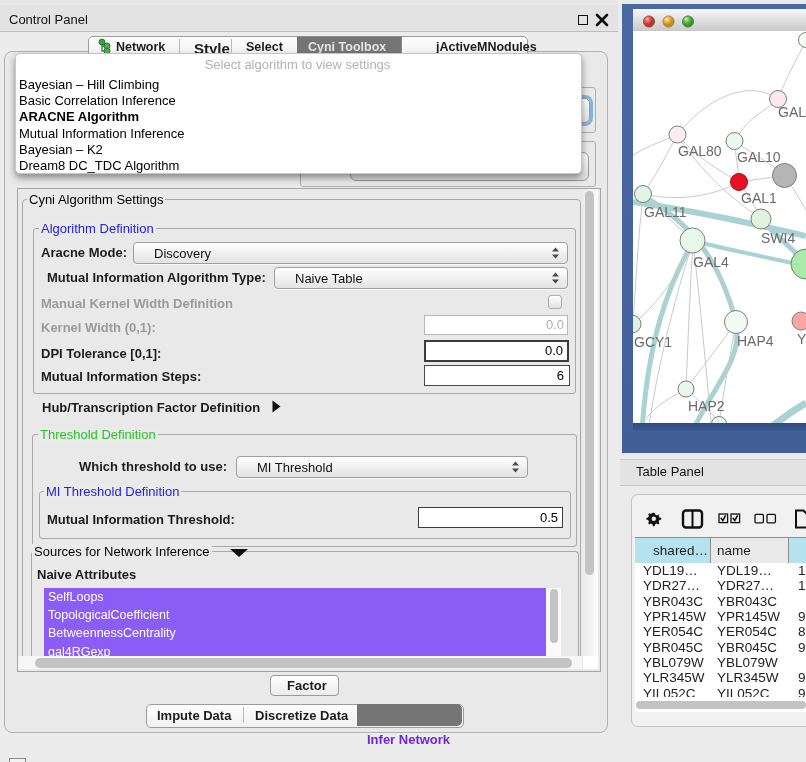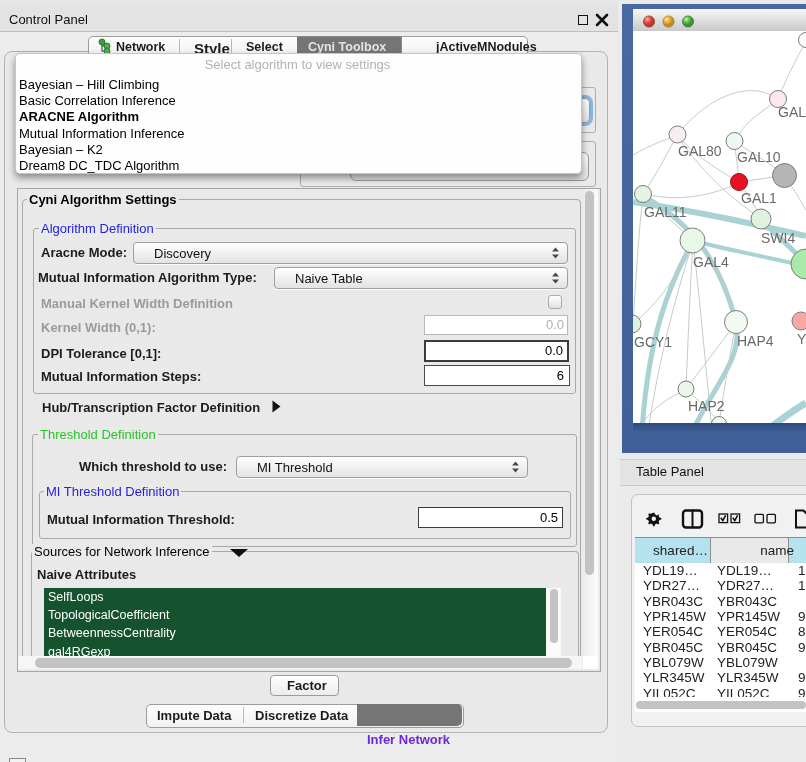--- a/index.html
+++ b/index.html
@@ -49,35 +49,35 @@
 <div class="lbl b" style="left:436px;top:40px;font-size:12.5px;">jActiveMNodules</div>
 
 <div class="ab" style="left:300px;top:87px;width:294px;height:44px;border:1px solid #adadad;border-radius:3px;"></div>
 <div class="ab" style="left:350px;top:98px;width:238px;height:23px;border-radius:5px;background:linear-gradient(#fff,#e2e2e2);border:1px solid #9a9a9a;box-shadow:0 0 0 3px rgba(100,160,225,.75);"></div>
 <div class="ab" style="left:300px;top:141px;width:294px;height:44px;border:1px solid #adadad;border-radius:3px;"></div>
 <div class="ab" style="left:350px;top:152px;width:237px;height:27px;border-radius:6px;background:linear-gradient(#fff,#dedede);border:1px solid #9a9a9a;"></div>
 
 <div class="ab" style="left:17px;top:188px;width:582px;height:482px;border:1px solid #a5a5a5;background:#e9e9e9;"></div>
 
 <div class="grp" style="left:22px;top:199px;width:557px;height:458px;border-radius:4px;"></div>
-<div class="gt" style="left:27px;top:192px;font-weight:bold;">Cyni Algorithm Settings</div>
+<div class="gt" style="left:27px;top:192px;">Cyni Algorithm Settings</div>
 
 <div class="grp" style="left:33px;top:228px;width:541px;height:164px;"></div>
 <div class="gt" style="left:39px;top:221px;color:#2222e2;">Algorithm Definition</div>
 
 <div class="lbl b" style="left:41px;top:245px;">Aracne Mode:</div>
 <div class="combo" style="left:133px;top:242px;width:433px;height:20px;">
     <span class="ct">Discovery</span>
  <svg class="arr" width="9" height="12" viewBox="0 0 9 12">
       <path d="M4.5 0.5 L8 4.6 H1z" fill="#4a4a4a"></path>
       <path d="M4.5 11.5 L1 7.4 H8z" fill="#4a4a4a"></path>
     </svg>
   </div>
 
-<div class="lbl b" style="left:38px;top:270px;">Mutual Information Algorithm Type:</div>
+<div class="lbl b" style="left:47px;top:270px;">Mutual Information Algorithm Type:</div>
 <div class="combo" style="left:274px;top:267px;width:292px;height:20px;">
     <span class="ct">Naive Table</span>
  <svg class="arr" width="9" height="12" viewBox="0 0 9 12">
       <path d="M4.5 0.5 L8 4.6 H1z" fill="#4a4a4a"></path>
       <path d="M4.5 11.5 L1 7.4 H8z" fill="#4a4a4a"></path>
     </svg>
   </div>
 
 <div class="lbl b" style="left:41px;top:296px;color:#9b9b9b;">Manual Kernel Width Definition</div>
 <div class="ab" style="left:548px;top:295px;width:12px;height:12px;border:1px solid #ababab;border-radius:3px;background:linear-gradient(#fff,#e0e0e0);"></div>
@@ -112,21 +112,21 @@
 <div class="gt" style="left:44px;top:484px;color:#2222e2;">MI Threshold Definition</div>
 <div class="lbl b" style="left:47px;top:512px;">Mutual Information Threshold:</div>
 <div class="field" style="left:418px;top:507px;width:139px;height:19px;border:1.5px solid #3c3c3c;color:#000;line-height:19px;padding-right:4px;">0.5</div>
 
 <div class="grp" style="left:31px;top:551px;width:546px;height:106px;border-bottom:none;border-radius:4px 4px 0 0;"></div>
 <div class="gt" style="left:32px;top:544px;">Sources for Network Inference</div>
 <div class="ab" style="left:230px;top:549px;width:0;height:0;border-left:9px solid transparent;border-right:9px solid transparent;border-top:8px solid #111;"></div>
 
 <div class="lbl b" style="left:37px;top:567px;">Naive Attributes</div>
 
-<div class="ab" style="left:44px;top:588px;width:502px;height:70px;background:#14532d;overflow:hidden;">
+<div class="ab" style="left:44px;top:588px;width:502px;height:70px;background:#8b5cf6;overflow:hidden;">
  <div style="font-size:12.5px;color:#fff;padding:0 0 0 4px;line-height:18.2px;">SelfLoops<br>TopologicalCoefficient<br>BetweennessCentrality<br>gal4RGexp</div>
 </div>
 <div class="ab" style="left:546px;top:588px;width:15px;height:70px;background:#fafafa;"></div>
 <div class="scrthumbv" style="left:550px;top:589px;width:8px;height:54px;"></div>
 
 <div class="ab" style="left:18px;top:656px;width:564px;height:13px;background:#f6f6f6;"></div>
 <div class="scrthumbv" style="left:35px;top:658px;width:537px;height:10px;"></div>
 <div class="ab" style="left:583px;top:656px;width:15px;height:13px;background:#ffffff;"></div>
 
 <div class="ab" style="left:583px;top:189px;width:15px;height:467px;background:linear-gradient(90deg,#ececec,#fbfbfb);"></div>
@@ -262,21 +262,21 @@
   <path d="M87.8 8.8 l2 2.8 2.8-5.2" stroke-width="1.6"></path>
   <rect x="110" y="5.4" width="8.4" height="8.4" rx="1"></rect>
   <rect x="122" y="5.4" width="8.4" height="8.4" rx="1"></rect>
   <path d="M151 1.5 h7.5 l4 4 V18.5 h-11.5 z" stroke-width="2"></path>
  </g>
 </svg>
 
 <div class="ab" style="left:635px;top:537px;width:171px;height:26px;border-top:1px solid #8f8f8f;border-bottom:1px solid #8f8f8f;background:#b5e2ef;overflow:hidden;">
  <div class="ab" style="left:75px;top:0;width:77px;height:26px;background:#e9e9e9;border-left:1px solid #8f8f8f;border-right:1px solid #8f8f8f;"></div>
  <div class="ab" style="left:8px;top:0;width:75px;height:26px;font-size:13.5px;color:#222;text-align:center;line-height:26px;">shared…</div>
- <div class="ab" style="left:82px;top:0;width:77px;height:26px;font-size:13.5px;color:#222;text-align:right;line-height:26px;">name</div>
+ <div class="ab" style="left:82px;top:0;width:77px;height:26px;font-size:13.5px;color:#222;text-align:left;line-height:26px;">name</div>
 </div>
 
 <div class="ab" style="left:635px;top:563px;width:171px;height:149px;background:#ffffff;overflow:hidden;font-size:13.5px;color:#222;">
  <div class="ab" style="left:8px;top:0;line-height:15.35px;">YDL19…<br>YDR27…<br>YBR043C<br>YPR145W<br>YER054C<br>YBR045C<br>YBL079W<br>YLR345W<br>YIL052C</div>
  <div class="ab" style="left:82px;top:0;line-height:15.35px;">YDL19…<br>YDR27…<br>YBR043C<br>YPR145W<br>YER054C<br>YBR045C<br>YBL079W<br>YLR345W<br>YIL052C</div>
  <div class="ab" style="left:163px;top:0;line-height:15.35px;">13<br>12<br>&nbsp;<br>9.<br>8.<br>9.<br>&nbsp;<br>9.<br>9.</div>
  <div class="ab" style="left:0;top:134px;width:171px;height:15px;background:#fff;"></div>
  <div class="scrthumbv" style="left:1px;top:138px;width:170px;height:8px;"></div>
 </div>
 

